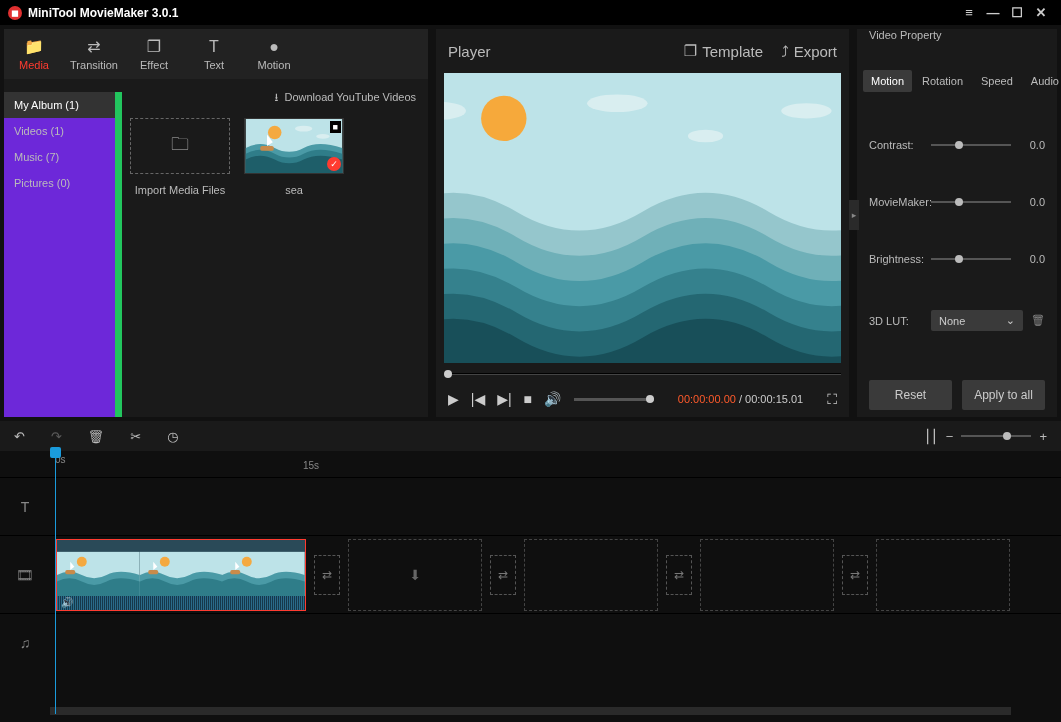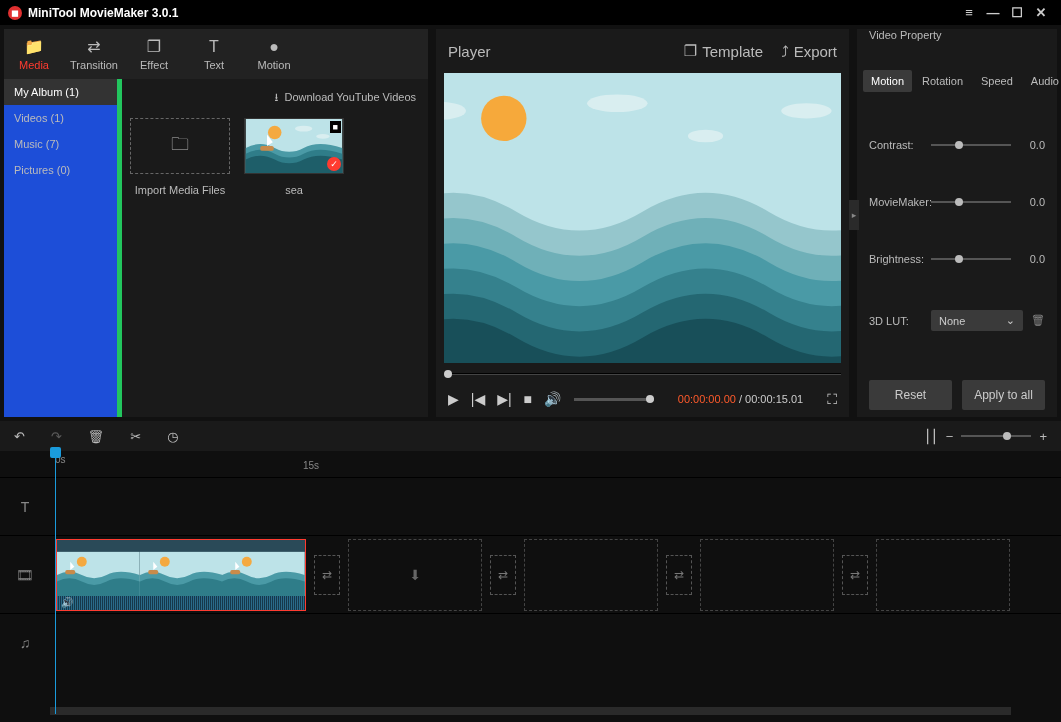--- a/index.html
+++ b/index.html
@@ -14,21 +14,21 @@
 
 .row1 { display:flex; height:396px; background:#111; }
 
 
 .left { width:424px; display:flex; flex-direction:column; margin:4px; background:#1a1a1a; }
 .tabs { display:flex; height:50px; background:#222; }
 .tab { flex:0 0 auto; width:60px; display:flex; flex-direction:column; align-items:center; justify-content:center; gap:3px; cursor:pointer; color:#bbb; font-size:11px; }
 .tab.active { color:#ff3b30; }
 .tab .ico { font-size:16px; }
 .albumrow { display:flex; flex:1; }
-.albums { width:118px; background:#1d4ed8; border-right:5px solid #22c55e; }
+.albums { width:118px; background:#6d28d9; border-right:7px solid #22c55e;margin-top:13px; }
 .albums .item { padding:7px 10px; cursor:pointer; color:#bbb; }
 .albums .item.active { background:#333; color:#fff; }
 .mediaarea { flex:1; padding:8px; position:relative; }
 .dlrow { text-align:right; color:#bbb; padding:2px 4px 10px 0; cursor:pointer; font-size:11px; }
 .thumbs { display:flex; gap:14px; }
 .thumbcell { width:100px; text-align:center; color:#bbb; font-size:11px; }
 .importbox { width:100px; height:56px; border:1px dashed #666; display:flex; align-items:center; justify-content:center; color:#bbb; font-size:18px; cursor:pointer; }
 .seaimg { width:100px; height:56px; position:relative; cursor:pointer; border:1px solid #333; overflow:hidden; }
 .seaimg .camicon { position:absolute; top:2px; right:2px; background:#000; color:#fff; font-size:9px; padding:1px 3px; }
 .seaimg .check { position:absolute; bottom:2px; right:2px; width:14px; height:14px; background:#ff3b30; border-radius:50%; color:#fff; font-size:9px; display:flex; align-items:center;justify-content:center;}

